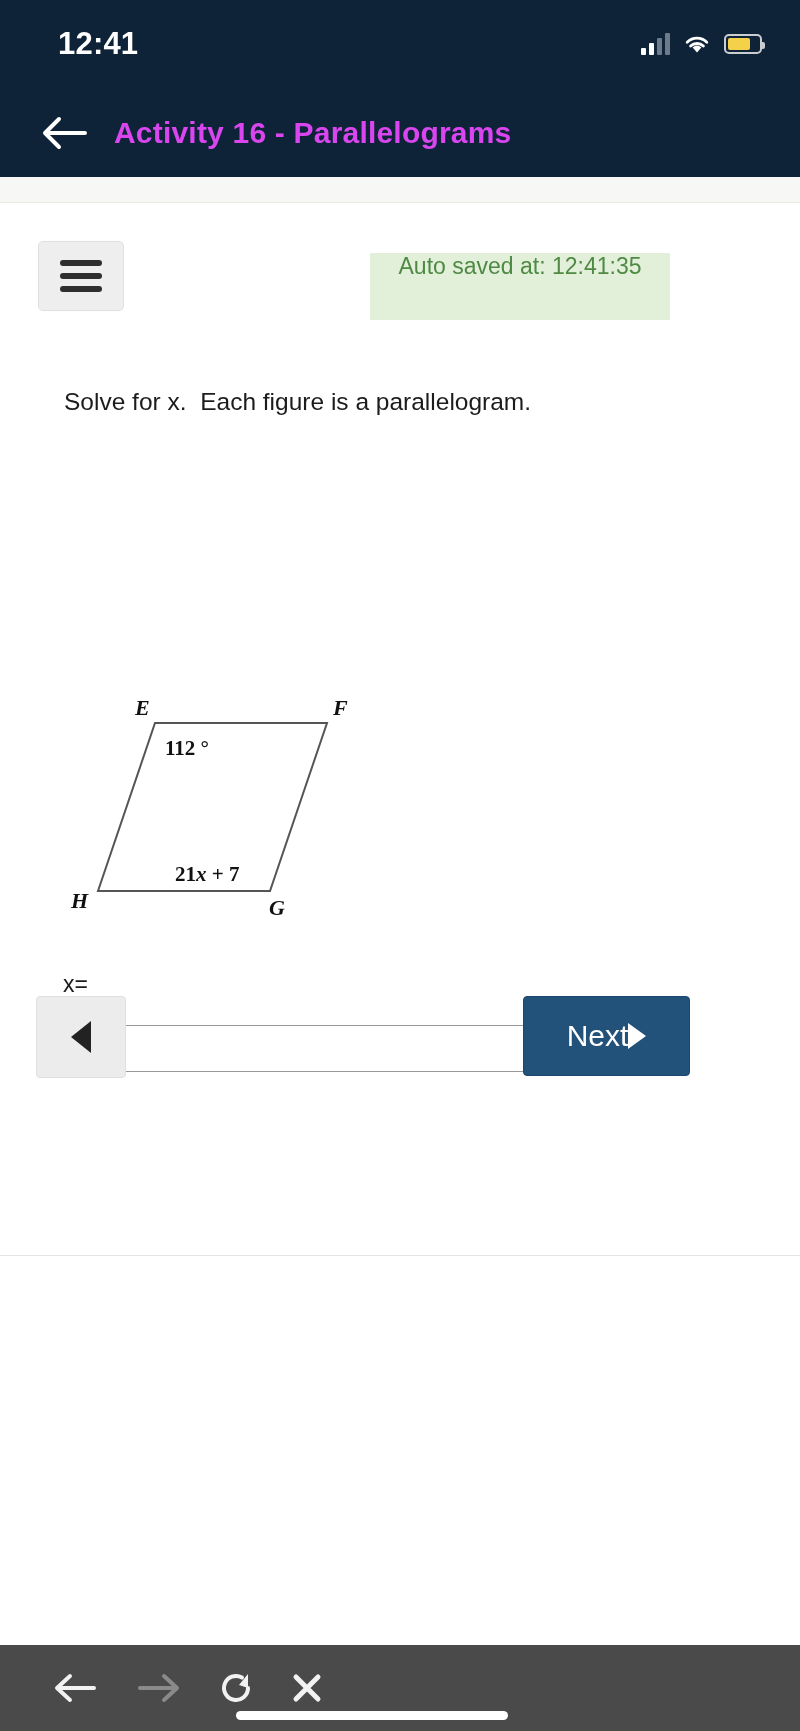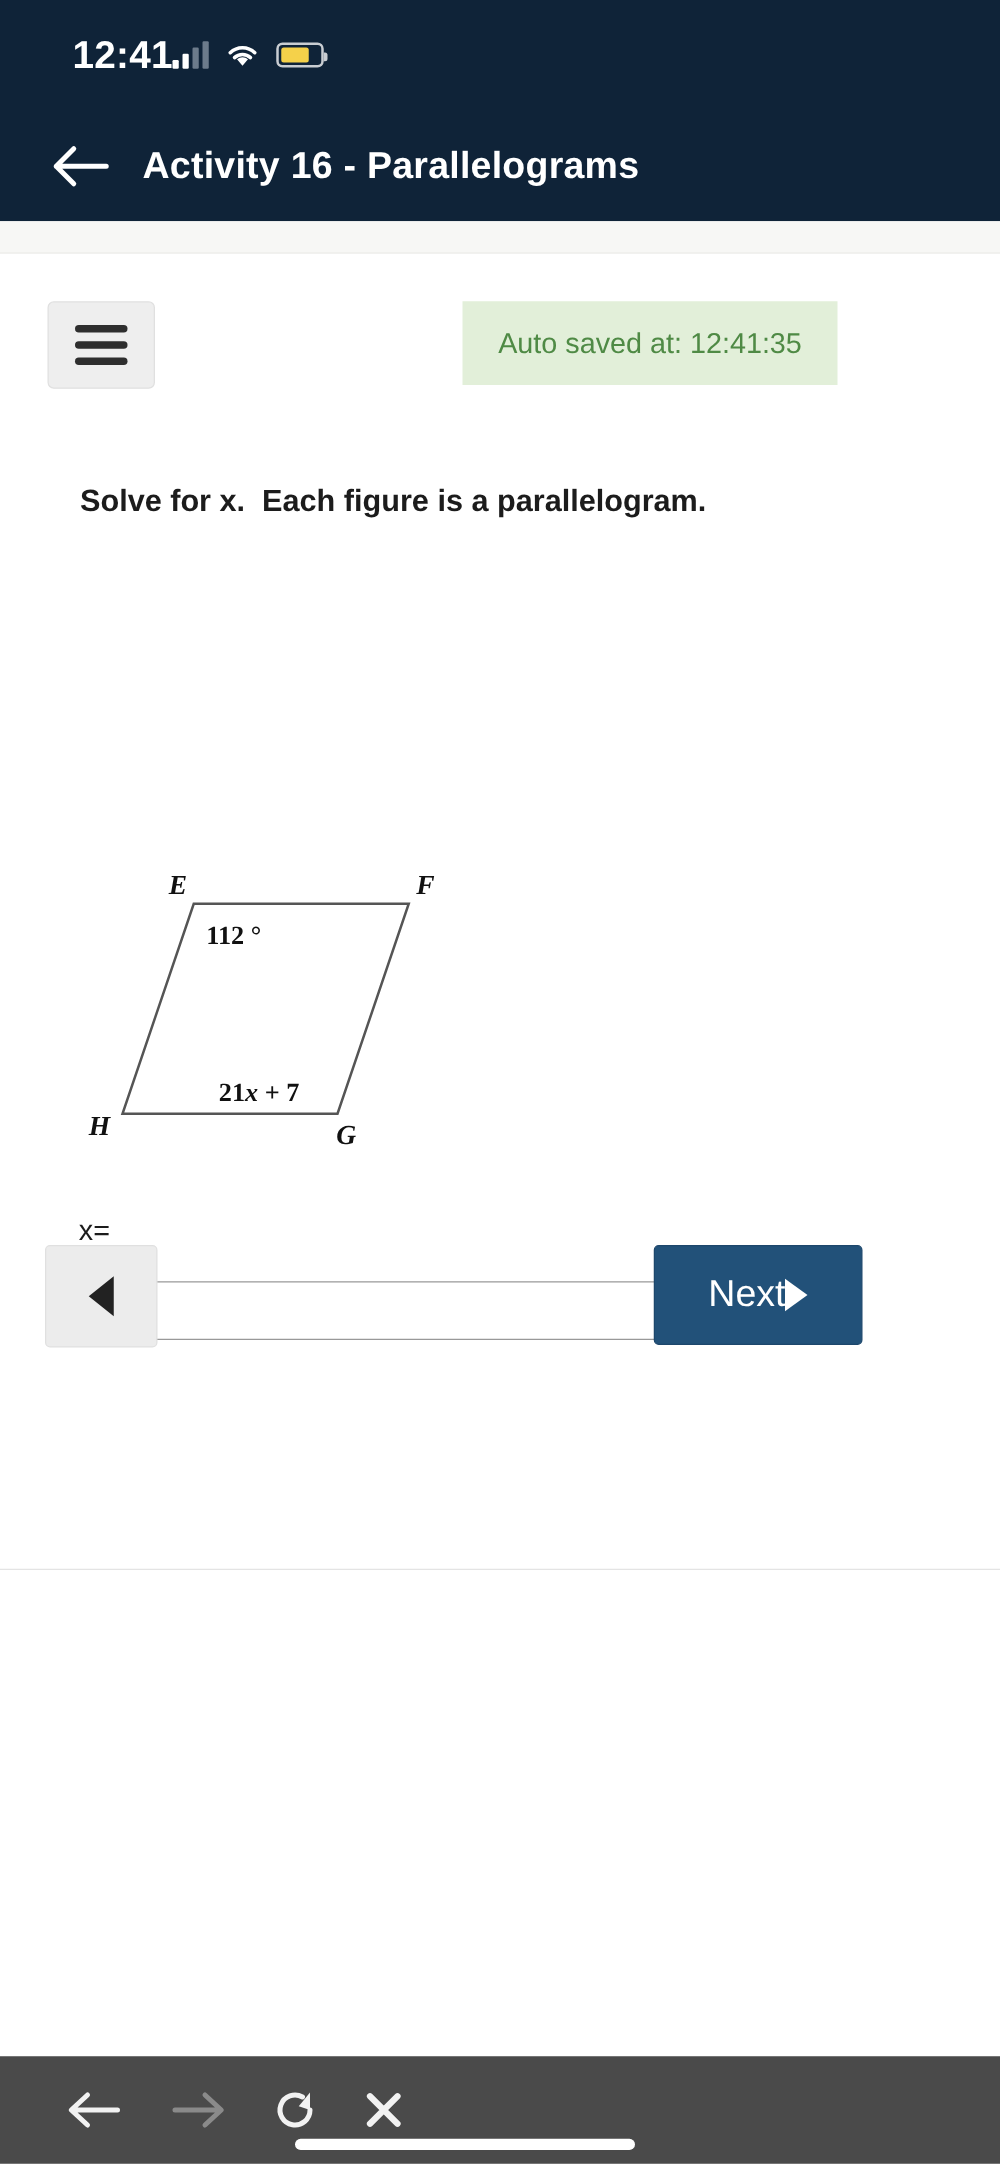--- a/index.html
+++ b/index.html
@@ -17,20 +17,21 @@
 
   
   .status-bar {
     position: absolute;
     left: 0; top: 0;
     width: 800px;
     height: 88px;
     background: #0f2338;
     display: flex;
     align-items: center;
+    justify-content: space-between;
     padding: 0 30px;
     box-sizing: border-box;
   }
   .status-time {
     color: #ffffff;
     font-size: 31px;
     font-weight: 600;
     letter-spacing: 0.2px;
     padding-left: 28px;
   }
@@ -96,21 +97,21 @@
   }
   .back-arrow {
     width: 70px;
     margin-left: 30px;
     display: flex;
     align-items: center;
     justify-content: center;
     cursor: pointer;
   }
   .app-title {
-    color: #ffffff;
+    color: #d946ef;
     font-size: 30px;
     font-weight: 700;
     margin-left: 14px;
     letter-spacing: 0.2px;
   }
 
   
   .sub-strip {
     position: absolute;
     left: 0; top: 177px;
@@ -159,42 +160,40 @@
     display: block;
     width: 42px;
     height: 6px;
     background: #2e2e2e;
     border-radius: 3px;
   }
 
   .autosave {
     position: absolute;
     left: 370px;
-    top: 0;
+    top: 12px;
     width: 300px;
     height: 67px;
     background: #e2efd9;
     display: flex;
-    align-items: center;
     justify-content: center;
     box-sizing: border-box;
   }
   .autosave-text {
     color: #4f8a45;
     font-size: 23px;
   }
 
   .prompt {
     position: absolute;
     left: 64px;
     top: 185px;
     font-size: 24.5px;
     color: #1c1c1c;
     white-space: pre;
-    font-weight: bold;
   }
 
   
   .figure {
     position: absolute;
     left: 55px;
     top: 480px;
     width: 330px;
     height: 240px;
   }

